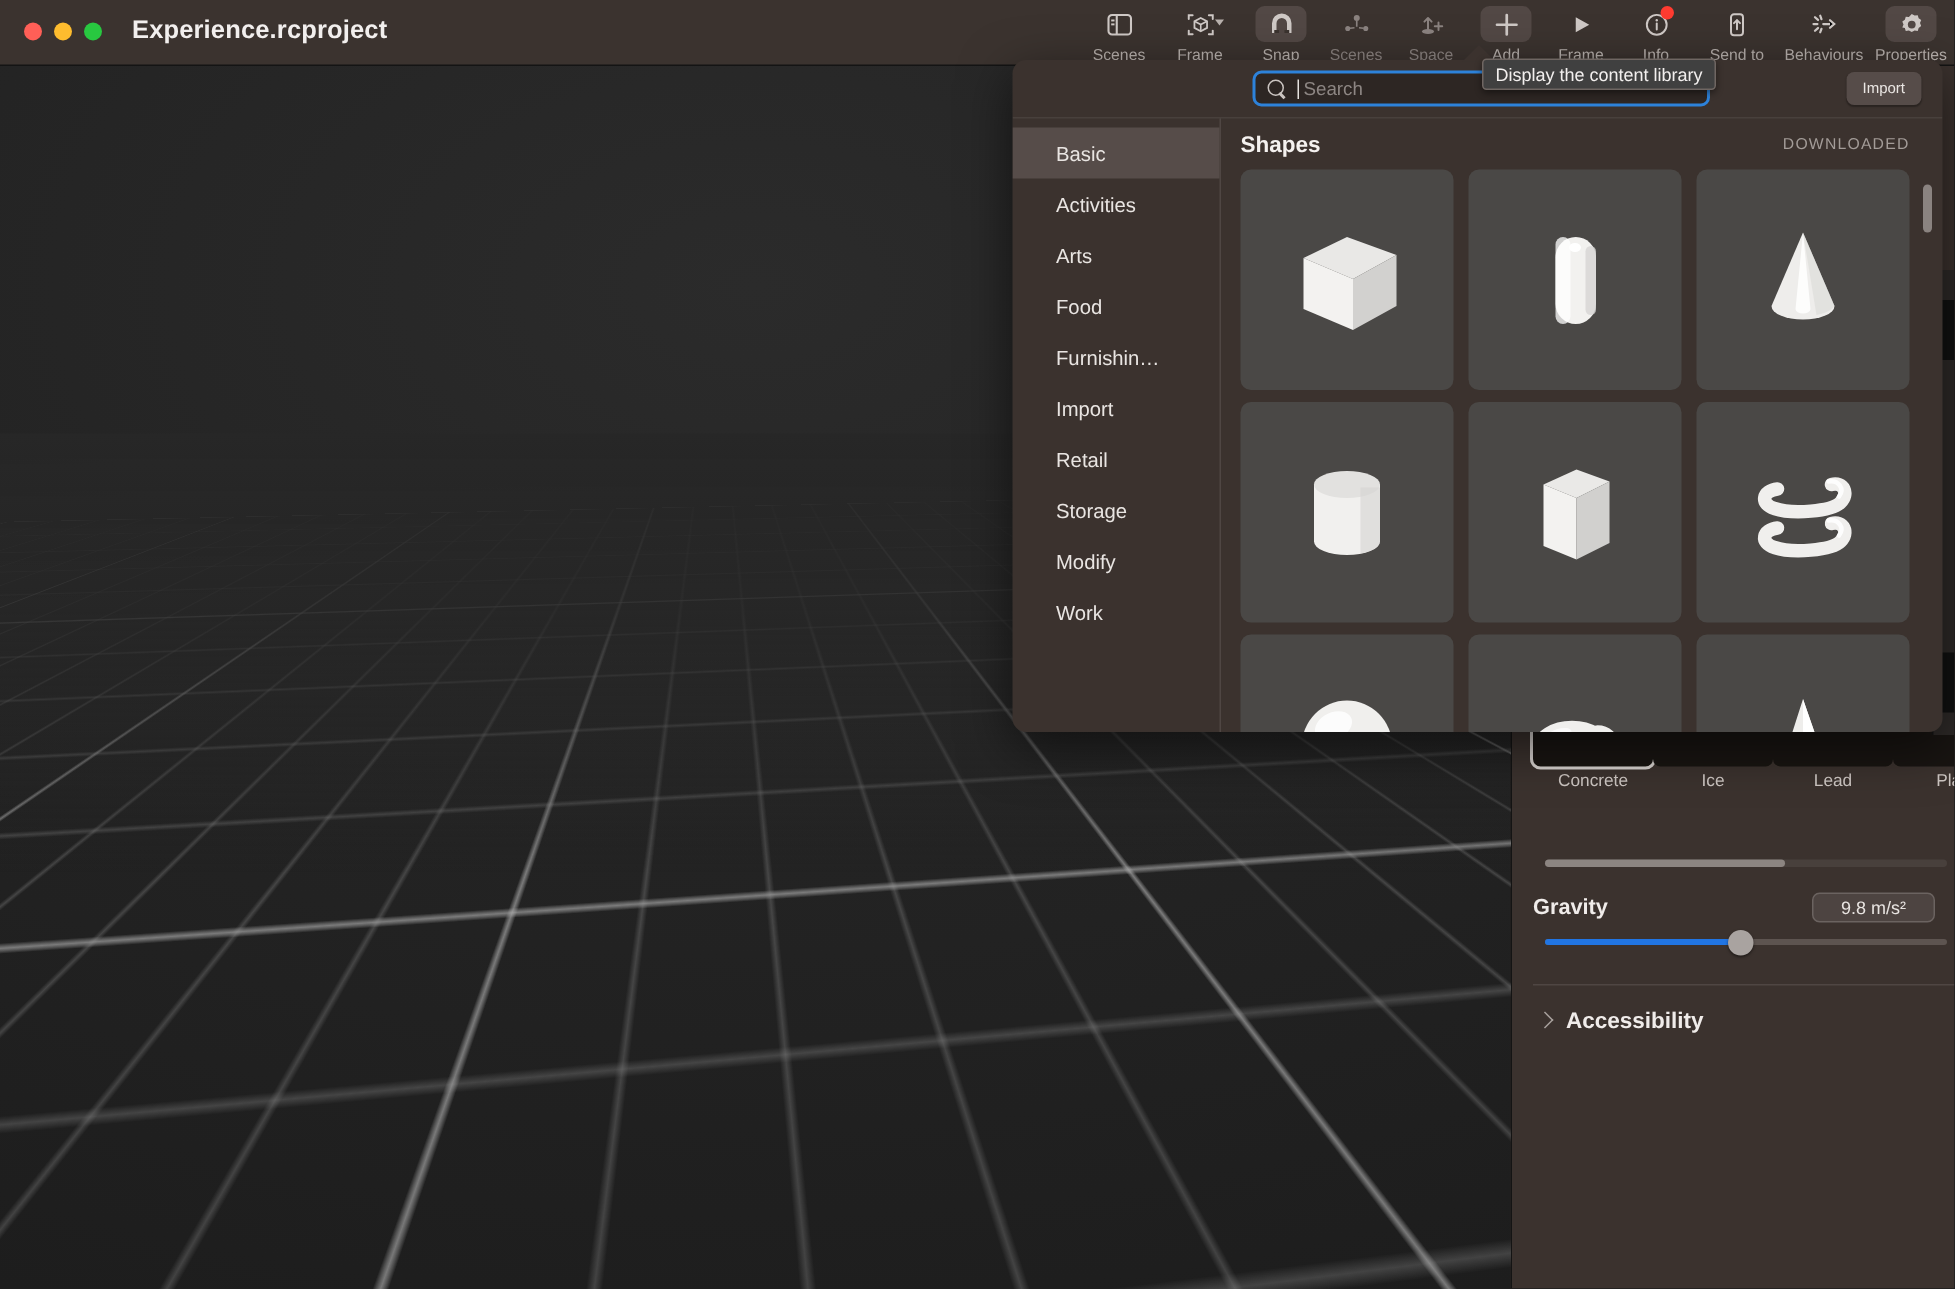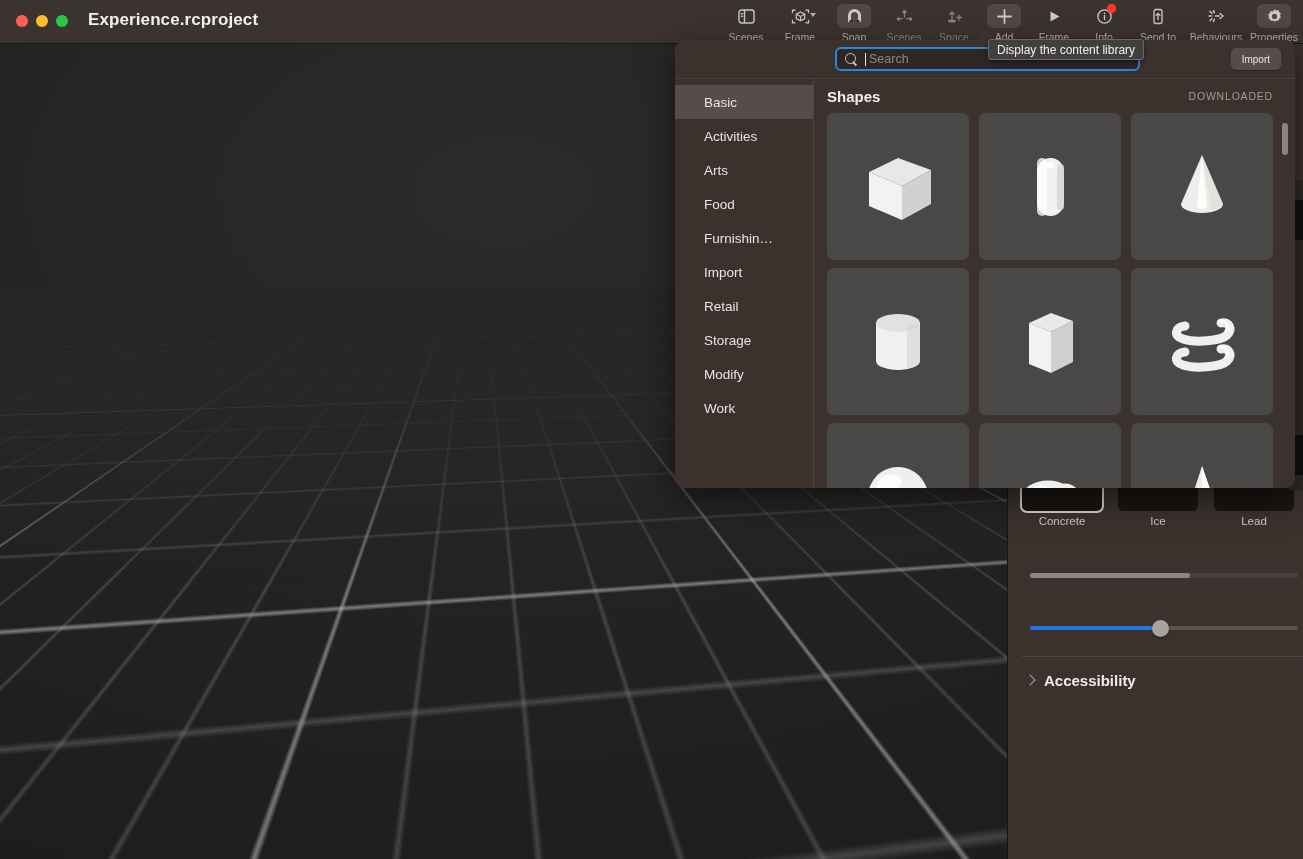--- a/index.html
+++ b/index.html
@@ -90,21 +90,21 @@
 
   
   .inspector {
     position: absolute; left: 1007px; top: 44px; width: 296px; height: 815px;
     background: #3b322e;
     border-left: 1px solid #141414;
     overflow: hidden;
   }
   .mat-row {
     position: absolute; left: 0; top: 437px; width: 296px; height: 46px;
-    display: flex; gap: 16px; padding-left: 14px;
+    display: flex; gap: 0; padding-left: 14px;
   }
   .mat-cell { width: 80px; flex: 0 0 80px; }
   .mat-swatch {
     width: 80px; height: 30px; border-radius: 5px; background: #191512;
   }
   .mat-cell.sel .mat-swatch { outline: 2px solid #d8d3d0; outline-offset: 0px; }
   .mat-name {
     margin-top: 4px; text-align: center; font-size: 11.5px; color: #cdc6c2;
     white-space: nowrap; overflow: hidden;
   }
@@ -281,20 +281,24 @@
       <div class="mat-cell">
         <div class="mat-swatch"></div>
         <div class="mat-name">Plas</div>
       </div>
     </div>
 
     <div class="mat-scroll">
         <i></i>
       </div>
 
+    <div class="gravity-row">
+      <span class="gravity-label">Gravity</span>
+      <span class="gravity-value">9.8 m/s²</span>
+    </div>
 
     <div class="gravity-slider">
       <div class="gs-track"></div>
       <div class="gs-fill"></div>
       <div class="gs-knob"></div>
     </div>
 
     <div class="sep"></div>
 
     <div class="accessibility-row">

